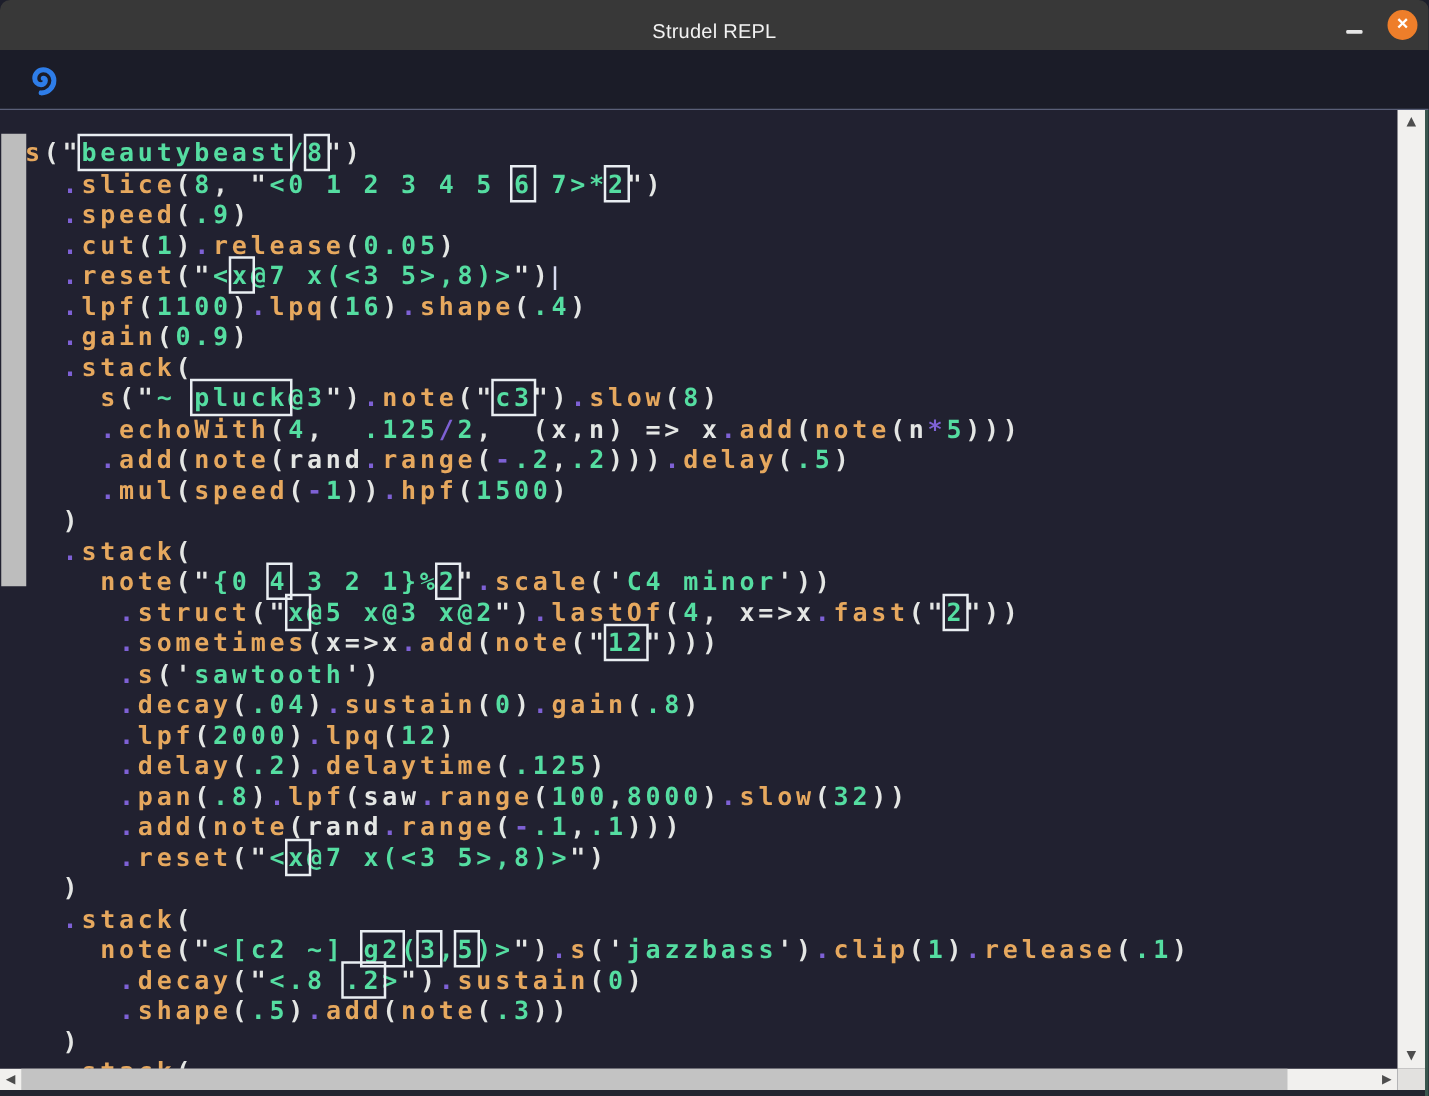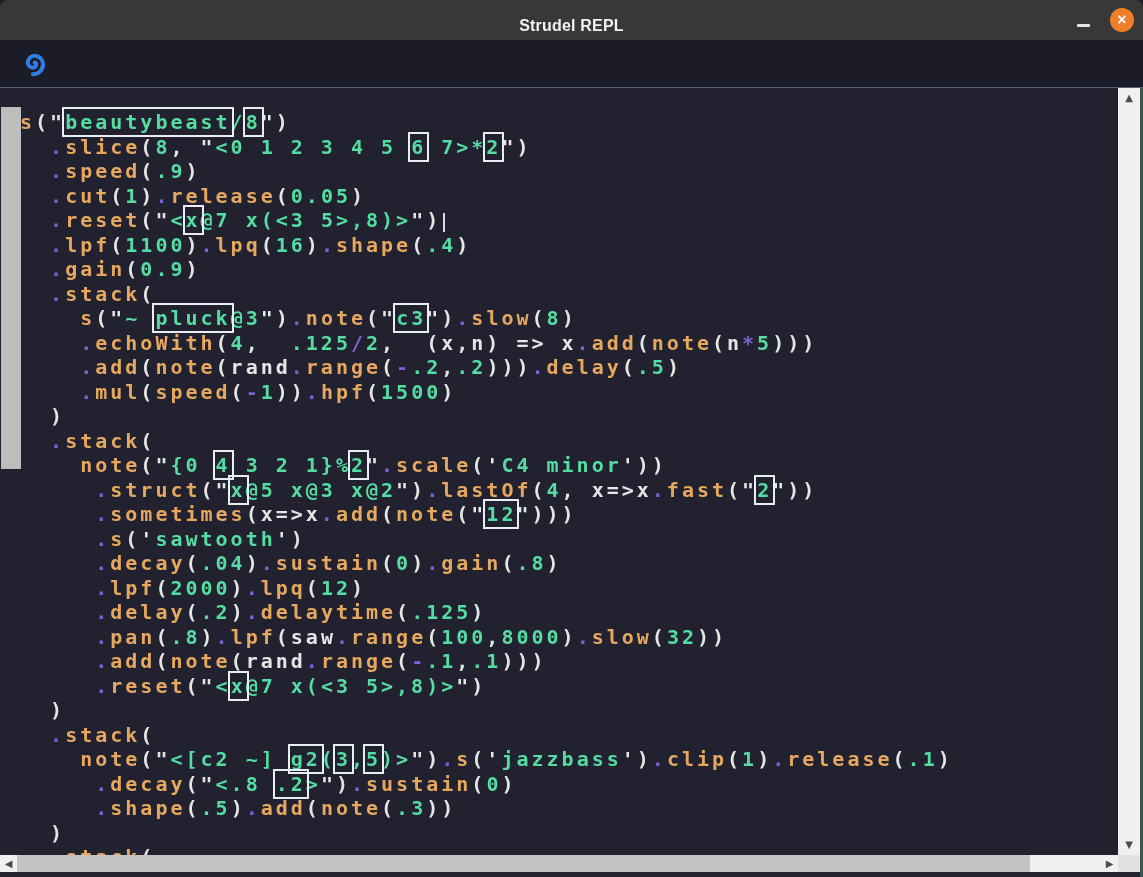--- a/index.html
+++ b/index.html
@@ -9,21 +9,21 @@
   }
   
   .titlebar {
     position:absolute; left:0; top:0; width:1143px; height:40px;
     background:var(--titlebar-bg); border-radius:8px 8px 0 0;
     border-bottom:1px solid #242424;
   }
   .window-title {
     position:absolute; left:0; right:0; top:0; height:52px;
     display:flex; align-items:center; justify-content:center;
-    color:#f2f2f2; font-size:16px; font-weight:bold; letter-spacing:0.2px;
+    color:#f2f2f2; font-size:16px; font-weight:normal; letter-spacing:0.2px;
   }
   .min-btn {
     position:absolute; right:48px; top:0; width:24px; height:40px;
     display:flex; align-items:flex-end; justify-content:center; cursor:default;
   }
   .min-glyph { width:13px; height:3px; background:#e6e6e6; margin-bottom:13px; border-radius:1px; }
   .close-btn {
     position:absolute; right:9px; top:8px; width:24px; height:24px; border-radius:50%;
     background:var(--close-button); display:flex; align-items:center; justify-content:center;
   }

